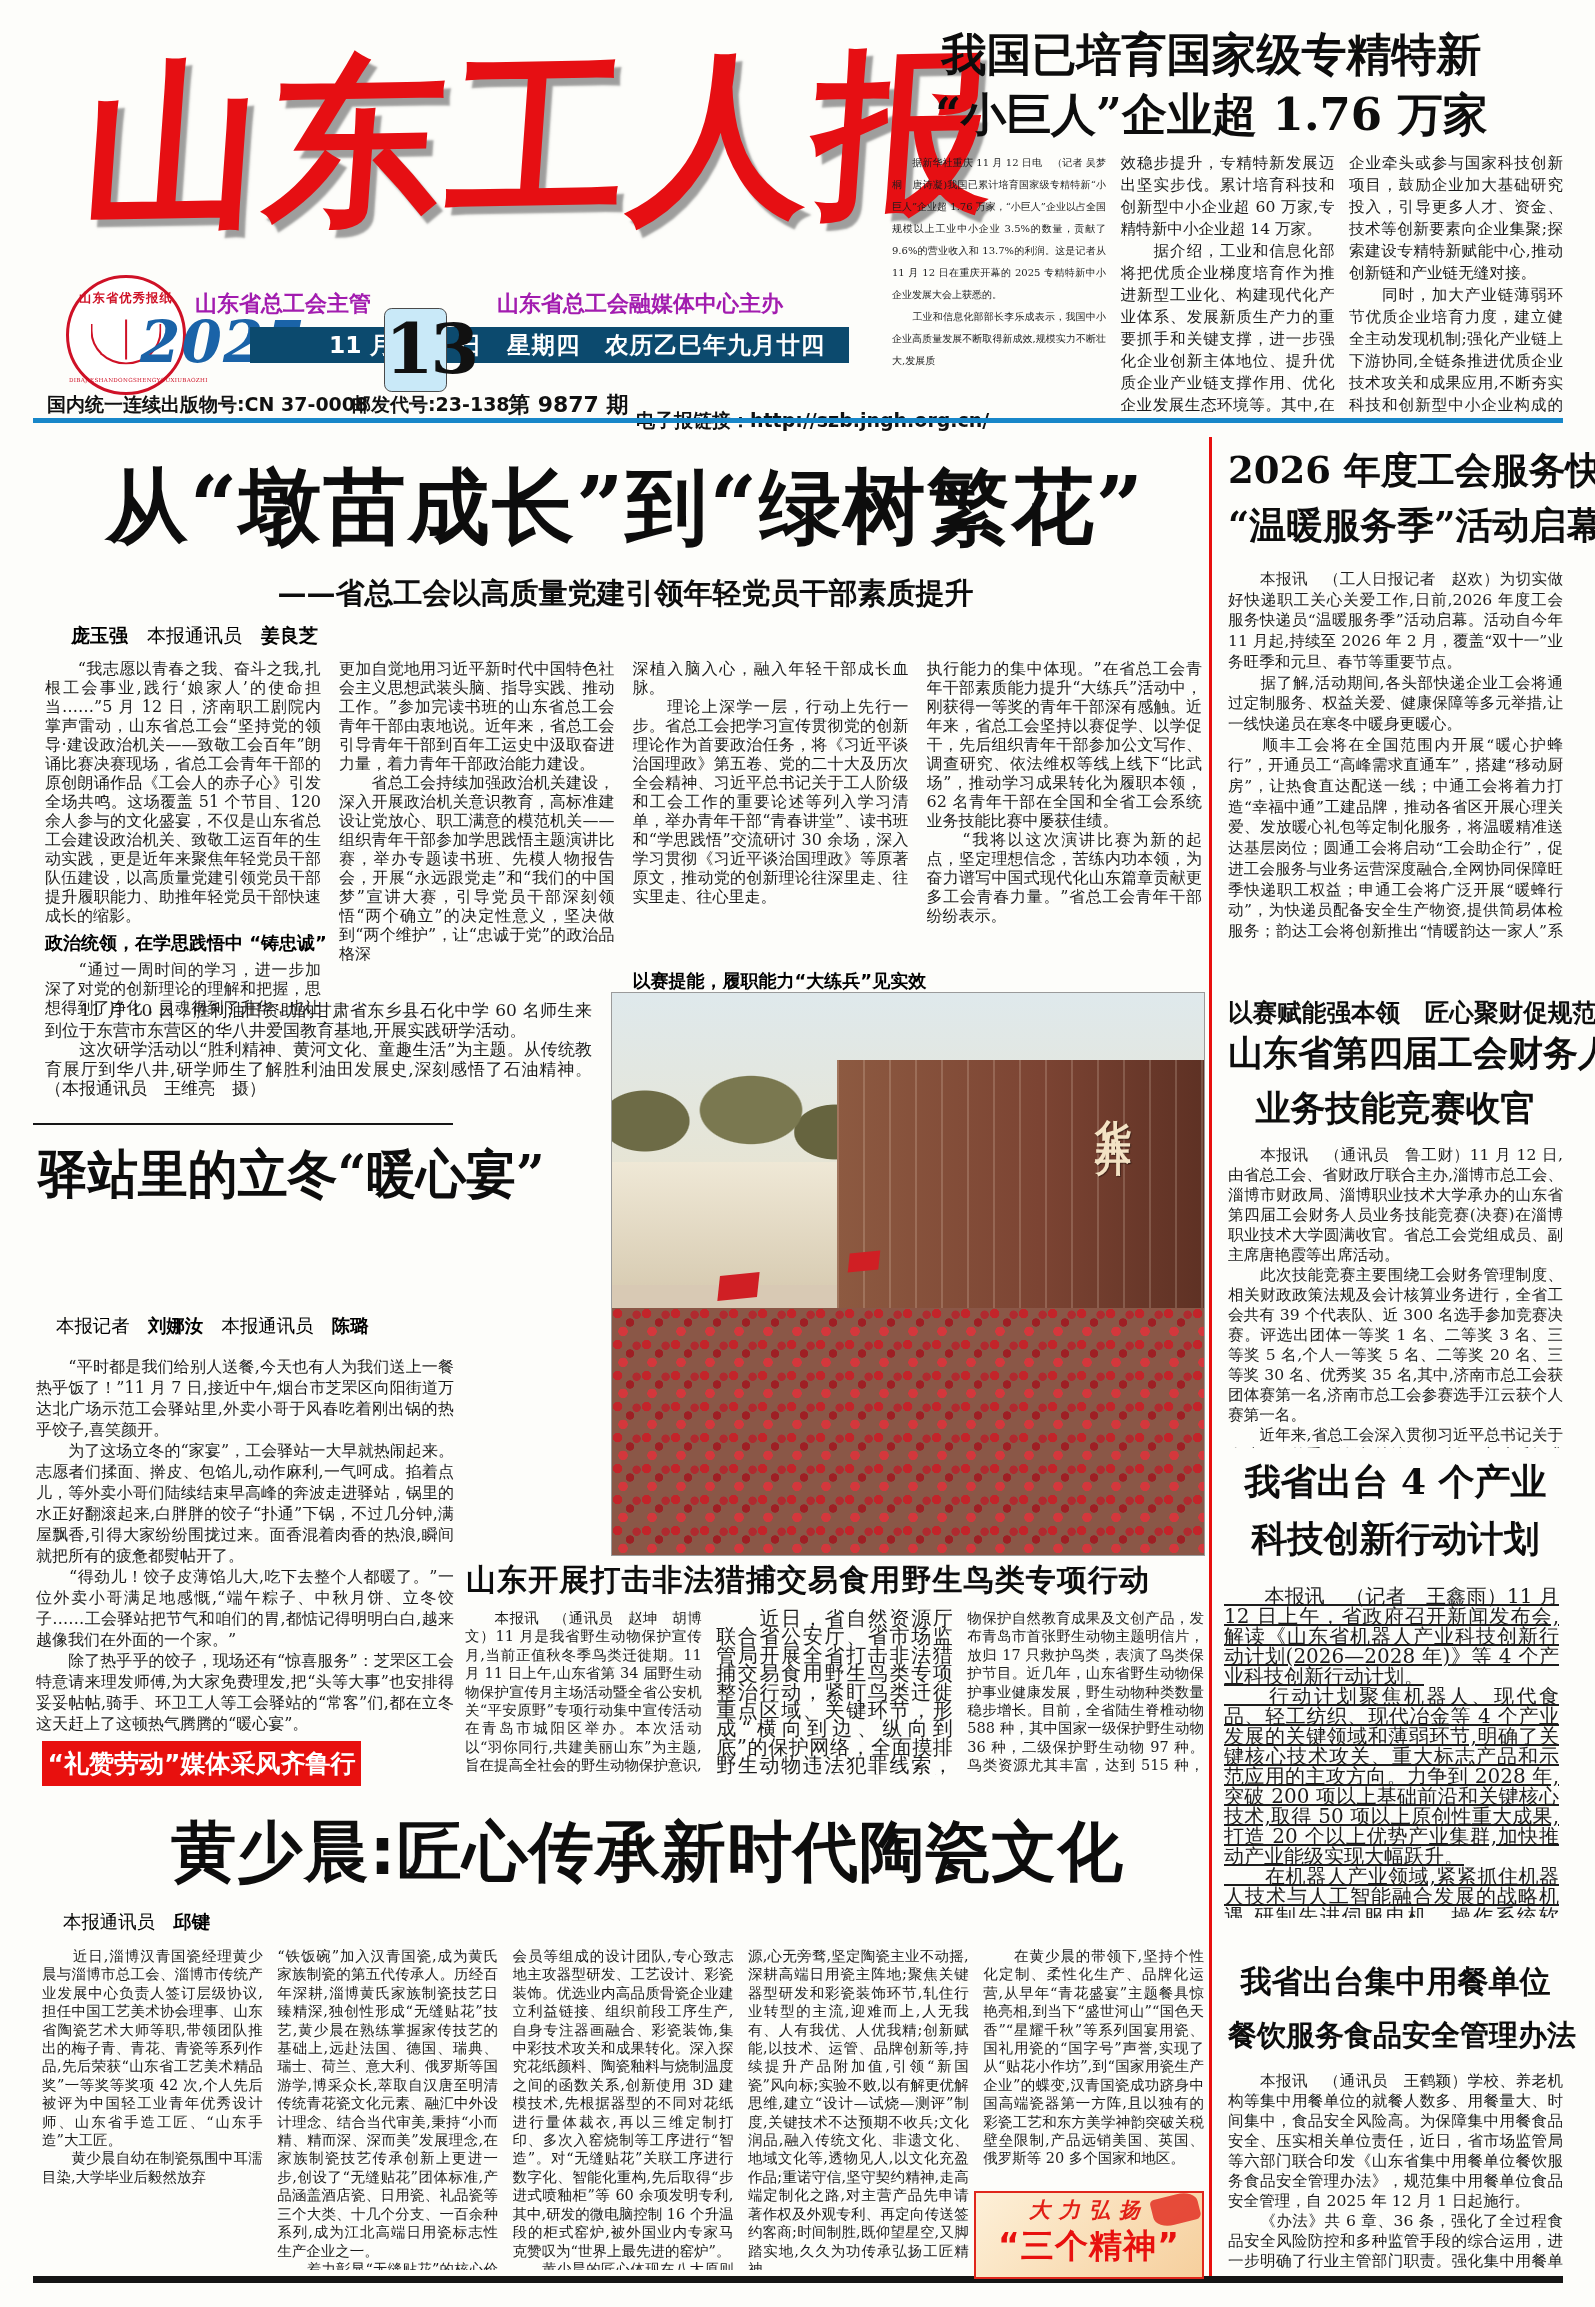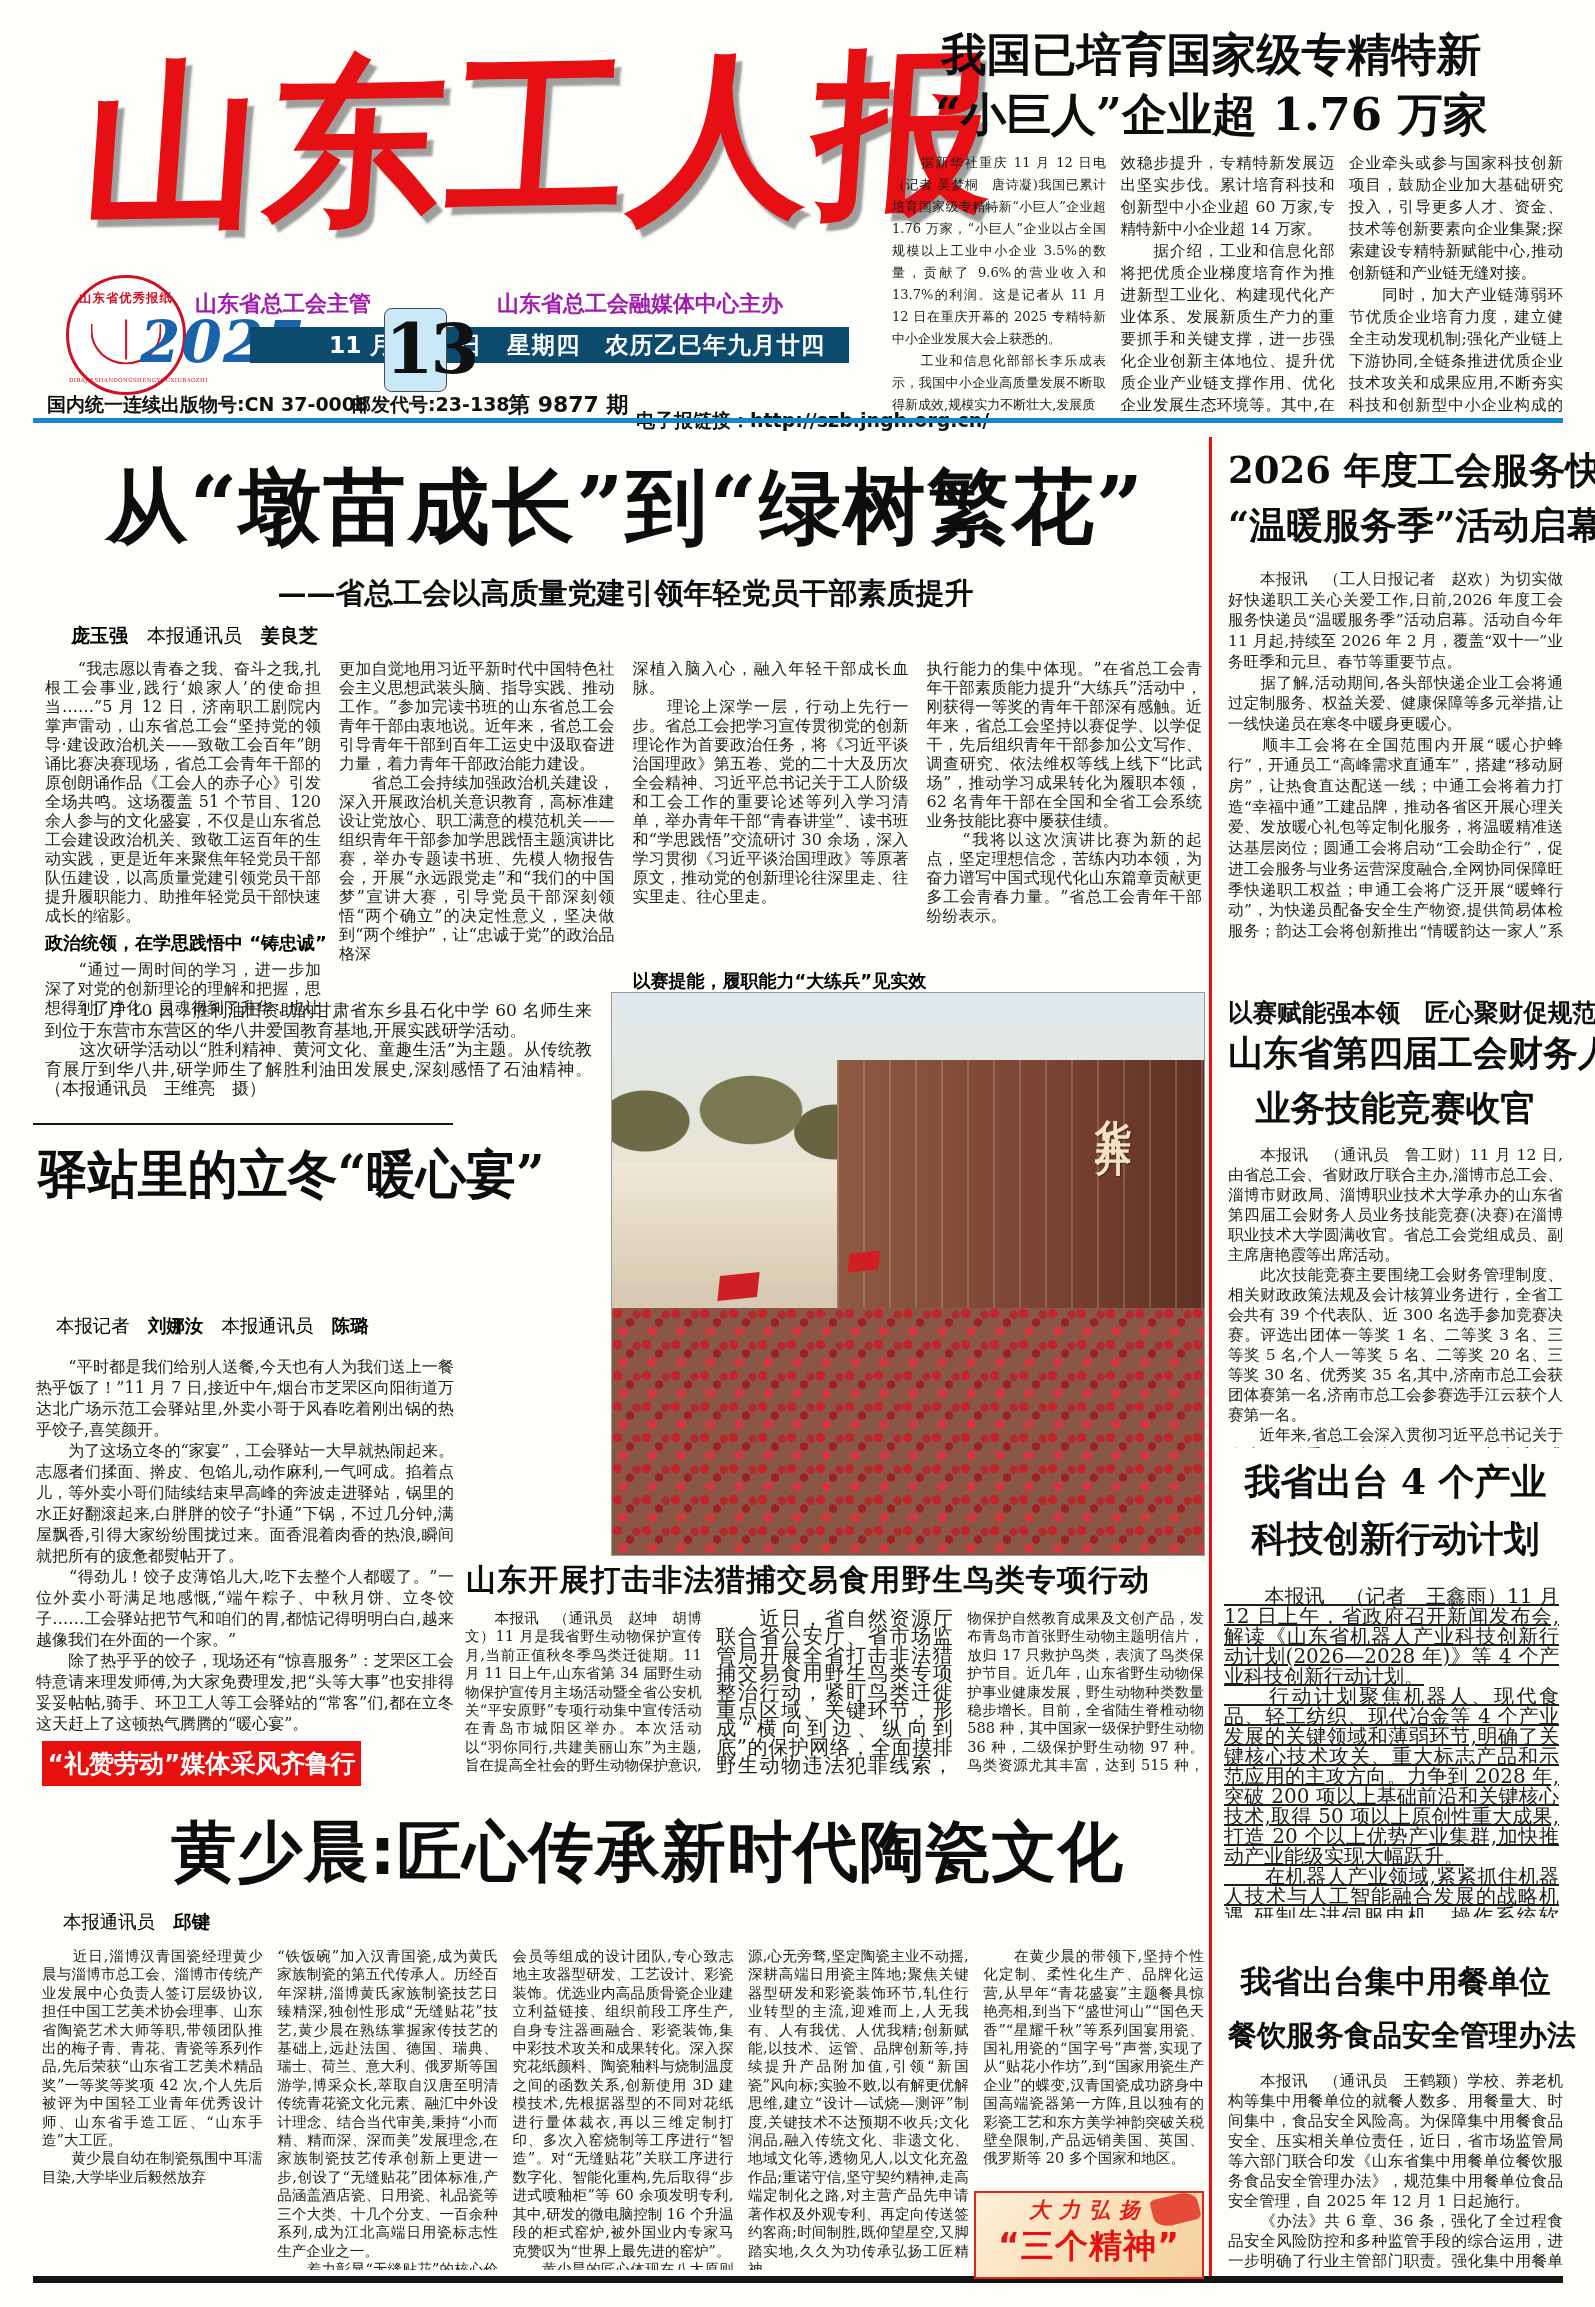--- a/index.html
+++ b/index.html
@@ -110,21 +110,21 @@
   <div class="abs publine" style="left:508px;top:390px;font-size:22px;">第 9877 期</div>
   <div class="abs publine" style="left:636px;top:408px;">电子报链接：http://szb.jngh.org.cn/</div>
 
   <div class="abs blue-rule"></div>
   <div class="abs red-vline"></div>
   <div class="abs black-rule-bottom"></div>
 
   <div class="abs h-serif" style="left:860px;top:24.6px;width:703px;font-size:45px;">我国已培育国家级专精特新</div>
   <div class="abs h-serif" style="left:860px;top:85px;width:703px;font-size:45px;">“小巨人”企业超 1.76 万家</div>
   <div class="abs cols" style="left:860px;top:152px;width:703px;height:264px;gap:14.5px;">
-    <div class="bt" style="width:226px;height:264px;font-size:13px;line-height:22px;margin-left:32px;">　　据新华社重庆 11 月 12 日电　（记者 吴梦桐　唐诗凝)我国已累计培育国家级专精特新“小巨人”企业超 1.76 万家，“小巨人”企业以占全国规模以上工业中小企业 3.5%的数量，贡献了 9.6%的营业收入和 13.7%的利润。这是记者从 11 月 12 日在重庆开幕的 2025 专精特新中小企业发展大会上获悉的。
+    <div class="bt" style="width:226px;height:264px;font-size:10px;line-height:22px;margin-left:32px;">　　据新华社重庆 11 月 12 日电　（记者 吴梦桐　唐诗凝)我国已累计培育国家级专精特新“小巨人”企业超 1.76 万家，“小巨人”企业以占全国规模以上工业中小企业 3.5%的数量，贡献了 9.6%的营业收入和 13.7%的利润。这是记者从 11 月 12 日在重庆开幕的 2025 专精特新中小企业发展大会上获悉的。
 　　工业和信息化部部长李乐成表示，我国中小企业高质量发展不断取得新成效,规模实力不断壮大,发展质</div>
     <div class="bt" style="width:226px;height:264px;font-size:15.6px;line-height:22px;">效稳步提升，专精特新发展迈出坚实步伐。累计培育科技和创新型中小企业超 60 万家,专精特新中小企业超 14 万家。
 　　据介绍，工业和信息化部将把优质企业梯度培育作为推进新型工业化、构建现代化产业体系、发展新质生产力的重要抓手和关键支撑，进一步强化企业创新主体地位、提升优质企业产业链支撑作用、优化企业发展生态环境等。其中,在企业创新方面将布局建设更多国家级创新平台，鼓励支持有条件的</div>
     <div class="bt" style="width:226px;height:264px;font-size:15.6px;line-height:22px;">企业牵头或参与国家科技创新项目，鼓励企业加大基础研究投入，引导更多人才、资金、技术等创新要素向企业集聚;探索建设专精特新赋能中心,推动创新链和产业链无缝对接。
 　　同时，加大产业链薄弱环节优质企业培育力度，建立健全主动发现机制;强化产业链上下游协同,全链条推进优质企业技术攻关和成果应用,不断夯实科技和创新型中小企业构成的基础力量，持续壮大专精特新中小企业和高新技术企业构成的骨干力量。</div>
   </div>
 
   <div class="abs h-serif" style="left:45px;top:574px;width:1161px;font-size:29px;font-weight:700;">——省总工会以高质量党建引领年轻党员干部素质提升</div>
   <div class="abs h-serif" style="left:45px;top:453px;width:1161px;font-size:82px;letter-spacing:2.2px;">从“墩苗成长”到“绿树繁花”</div>
   <div class="abs byline" style="left:71px;top:623px;font-size:19px;">

